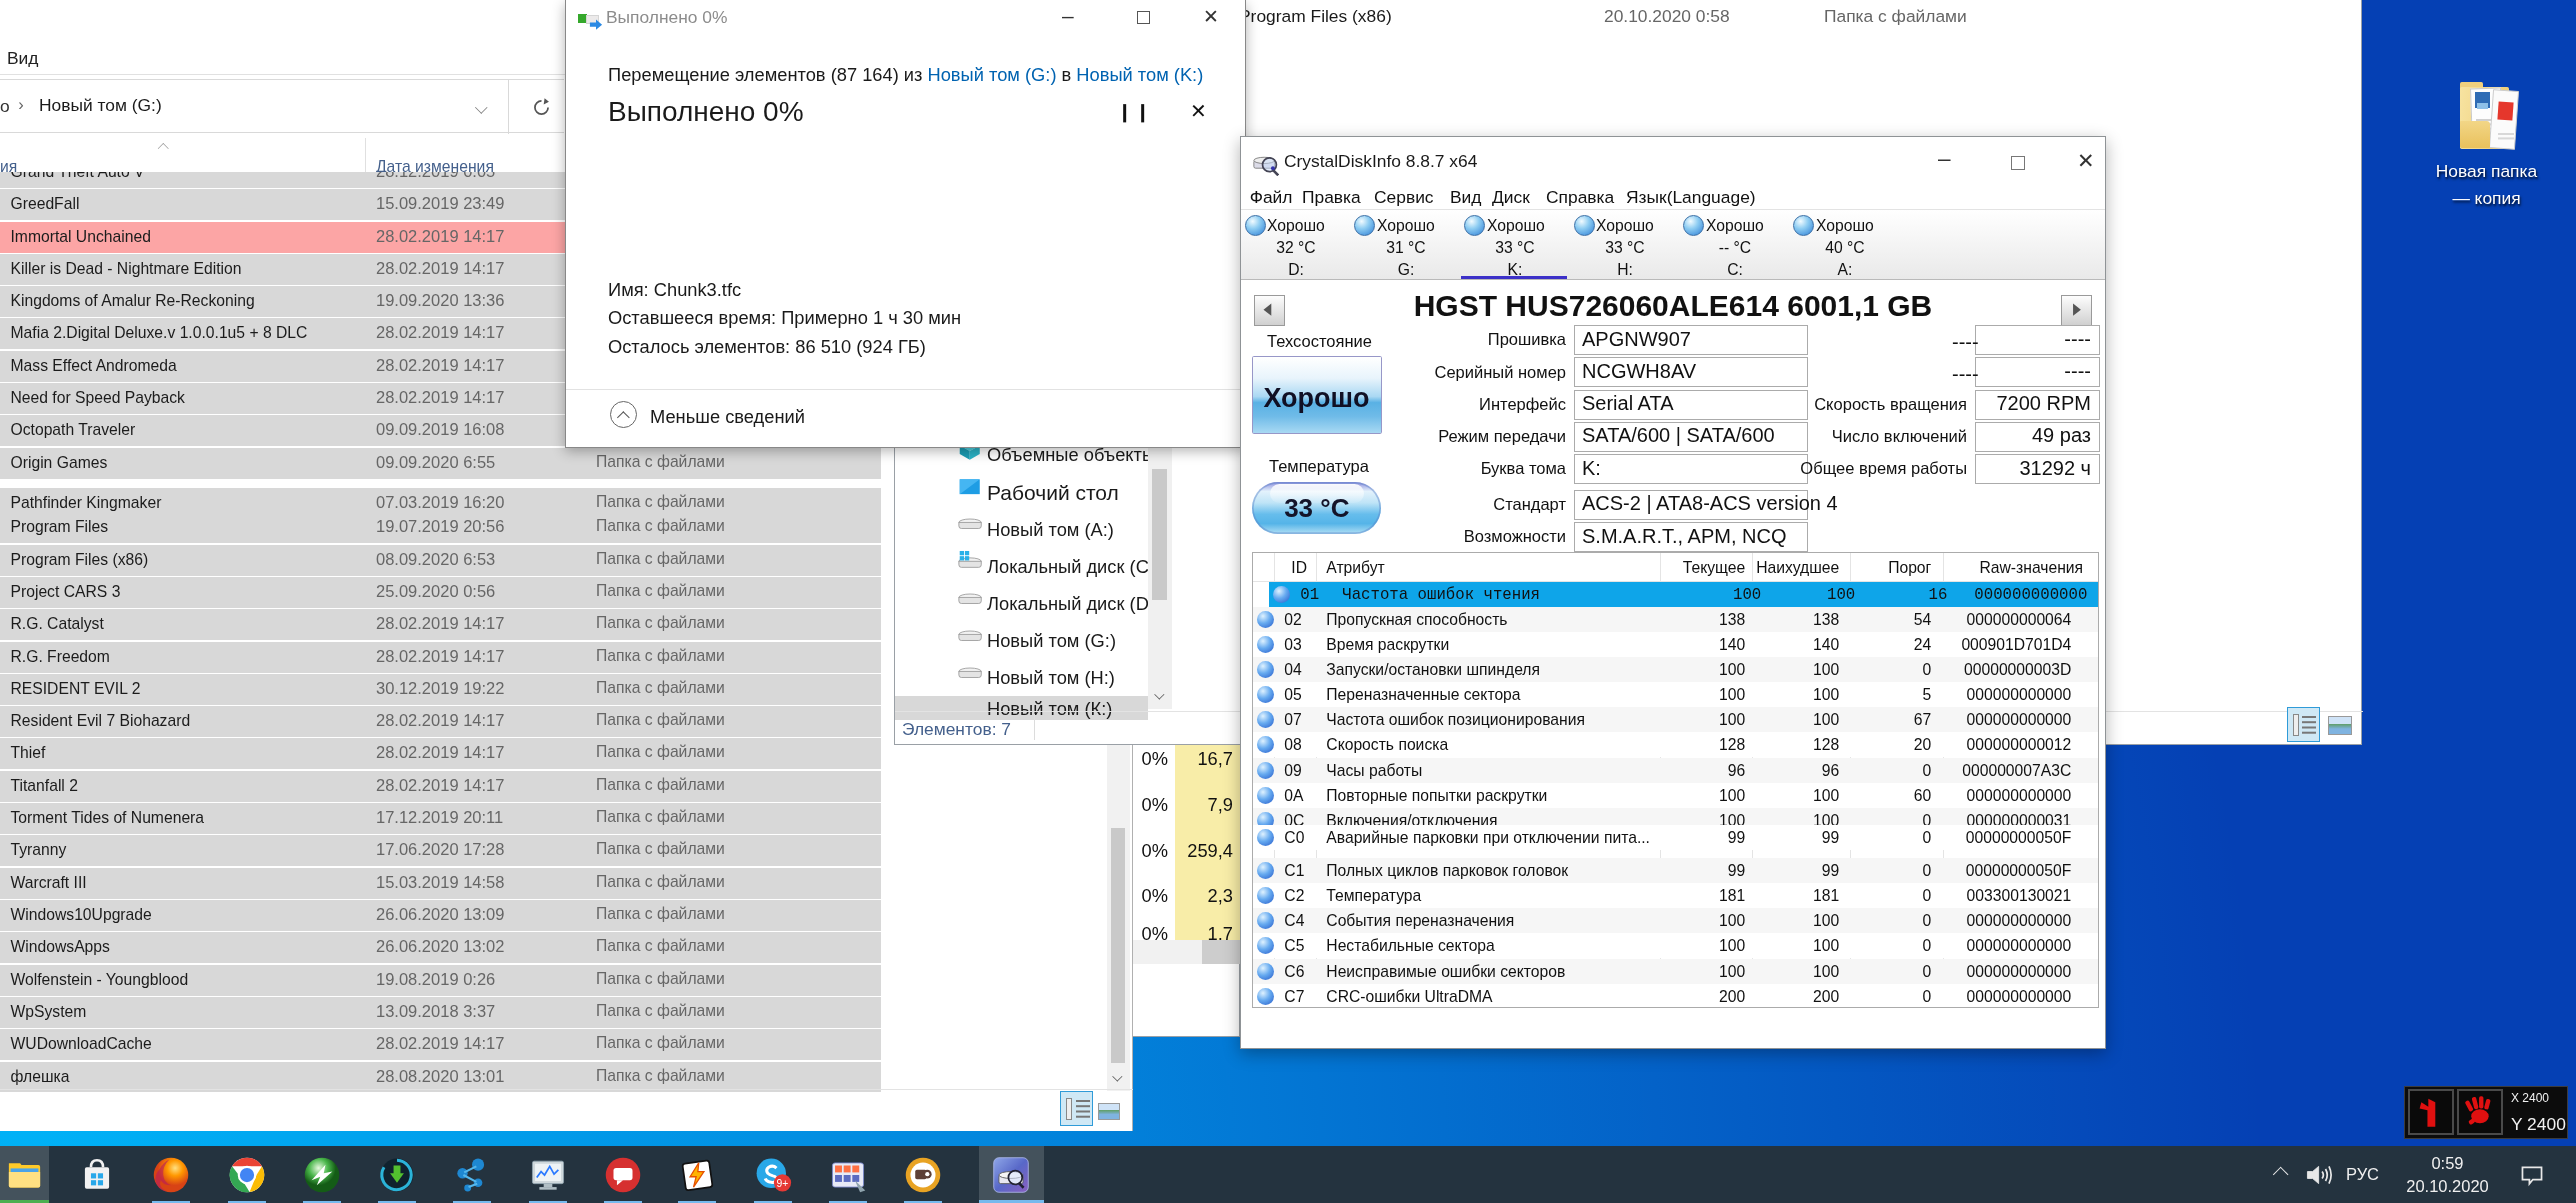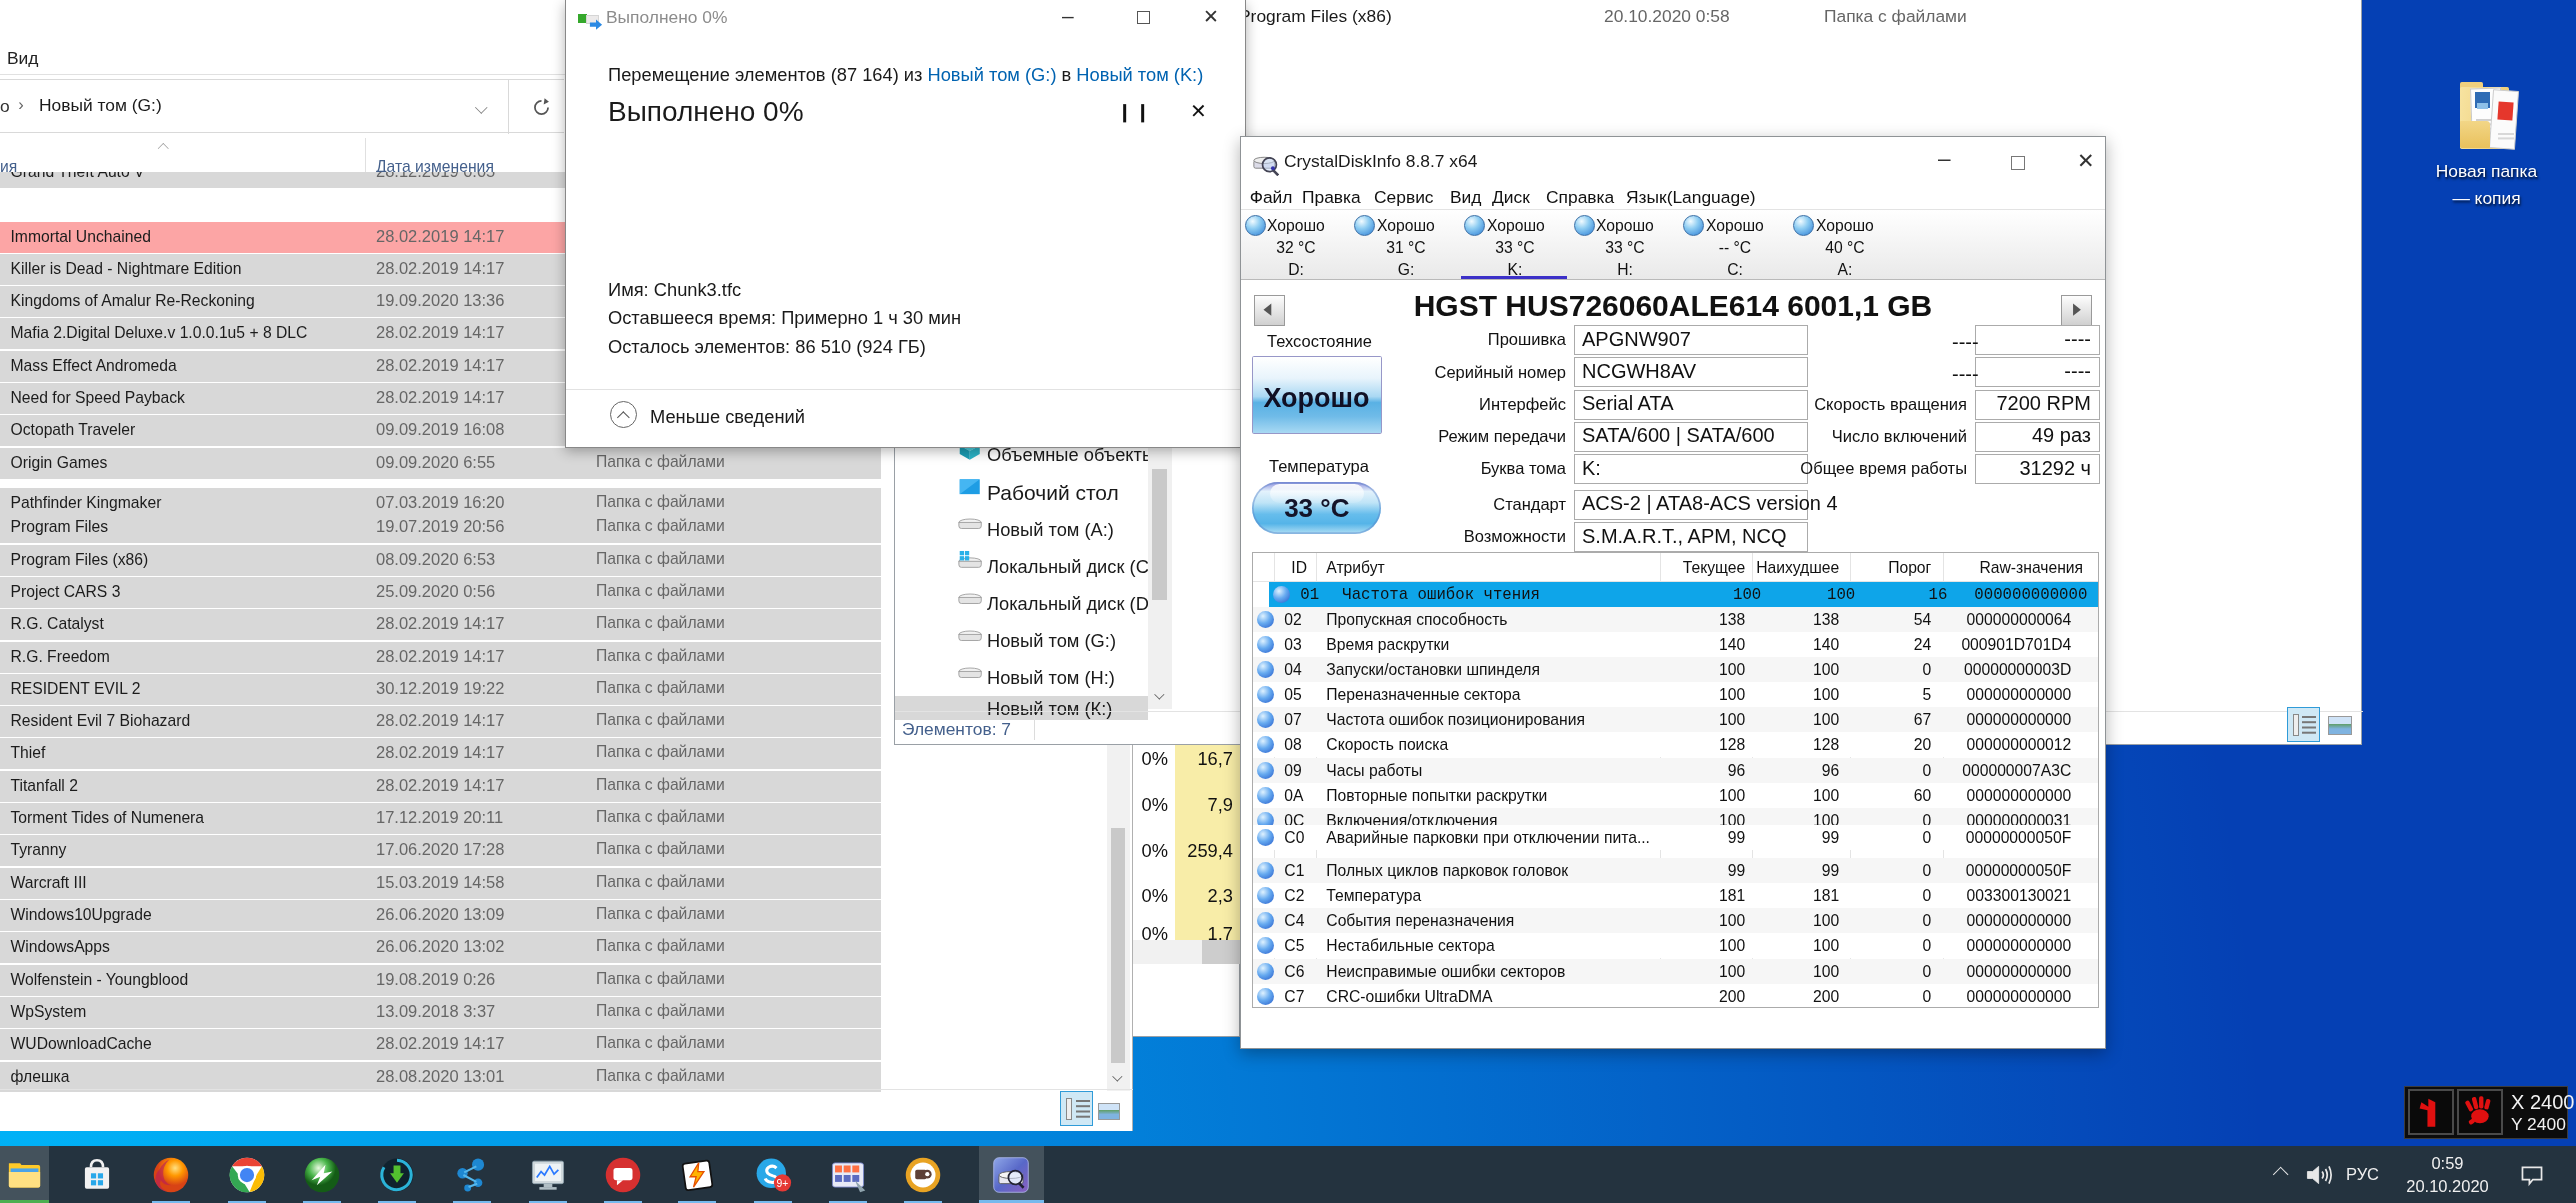--- a/index.html
+++ b/index.html
@@ -61,20 +61,25 @@
         </svg>
 </div>
 <div class="abs" style="left:158px;top:143px;width:10.5px;height:10.5px;border-left:1.7px solid #9a9a9a;border-top:1.7px solid #9a9a9a;transform:rotate(45deg) scale(0.7);"></div>
 <div class="txt" style="left:0px;top:158px;font-size:15.7px;color:#44608c;">ия</div>
 <div class="txt" style="left:376px;top:158px;font-size:15.7px;color:#44608c;">Дата изменения</div>
 <div class="abs" style="left:365px;top:138px;width:0.9px;height:40px;background:#e0e0e0;"></div>
 <div class="abs" style="left:0;top:172px;width:1106px;height:920px;overflow:hidden;">
 <div class="abs" style="left:0;top:-15px;width:881px;height:30.5px;background:#d8d8d8;">
           <div class="txt" style="left:10.5px;top:5.7px;font-size:15.7px;color:#1c1c1c;">Grand Theft Auto V</div>
           <div class="txt" style="left:376px;top:5.2px;font-size:16.5px;color:#666;">28.12.2019 0:05</div>
+          <div class="txt" style="left:596px;top:5.2px;font-size:15.7px;color:#666;">Папка с файлами</div>
+        </div>
+<div class="abs" style="left:0;top:17px;width:881px;height:30.5px;background:#d8d8d8;">
+          <div class="txt" style="left:10.5px;top:5.7px;font-size:15.7px;color:#1c1c1c;">GreedFall</div>
+          <div class="txt" style="left:376px;top:5.2px;font-size:16.5px;color:#666;">15.09.2019 23:49</div>
           <div class="txt" style="left:596px;top:5.2px;font-size:15.7px;color:#666;">Папка с файлами</div>
         </div>
 <div class="abs" style="left:0;top:50px;width:881px;height:30.5px;background:#fca5a5;">
           <div class="txt" style="left:10.5px;top:5.7px;font-size:15.7px;color:#1c1c1c;">Immortal Unchained</div>
           <div class="txt" style="left:376px;top:5.2px;font-size:16.5px;color:#666;">28.02.2019 14:17</div>
           <div class="txt" style="left:596px;top:5.2px;font-size:15.7px;color:#666;">Папка с файлами</div>
         </div>
 <div class="abs" style="left:0;top:82px;width:881px;height:30.5px;background:#d8d8d8;">
           <div class="txt" style="left:10.5px;top:5.7px;font-size:15.7px;color:#1c1c1c;">Killer is Dead - Nightmare Edition</div>
           <div class="txt" style="left:376px;top:5.2px;font-size:16.5px;color:#666;">28.02.2019 14:17</div>
@@ -745,17 +750,17 @@
           <g fill="#e01010">
             <ellipse cx="24" cy="29" rx="10" ry="8"></ellipse>
             <rect x="9" y="11" width="5" height="13" rx="2" transform="rotate(-28 11 17)"></rect>
             <rect x="16" y="7" width="5" height="14" rx="2" transform="rotate(-14 18 14)"></rect>
             <rect x="23" y="6" width="5" height="14" rx="2"></rect>
             <rect x="30" y="9" width="5" height="12" rx="2" transform="rotate(15 32 15)"></rect>
             <rect x="11" y="33" width="7" height="5" rx="2" transform="rotate(-35 14 35)"></rect>
           </g>
         </svg>
   </div>
-  <div class="txt" style="left:106px;top:4.4px;font-size:20px;color:#f2f2f2;">X 2400</div>
+  <div class="txt" style="left:106px;top:4.4px;font-size:12px;color:#f2f2f2;">X 2400</div>
   <div class="txt" style="left:106px;top:27px;font-size:17.4px;color:#f2f2f2;">Y 2400</div>
 </div>
 
 </div>
 
 </body></html>

